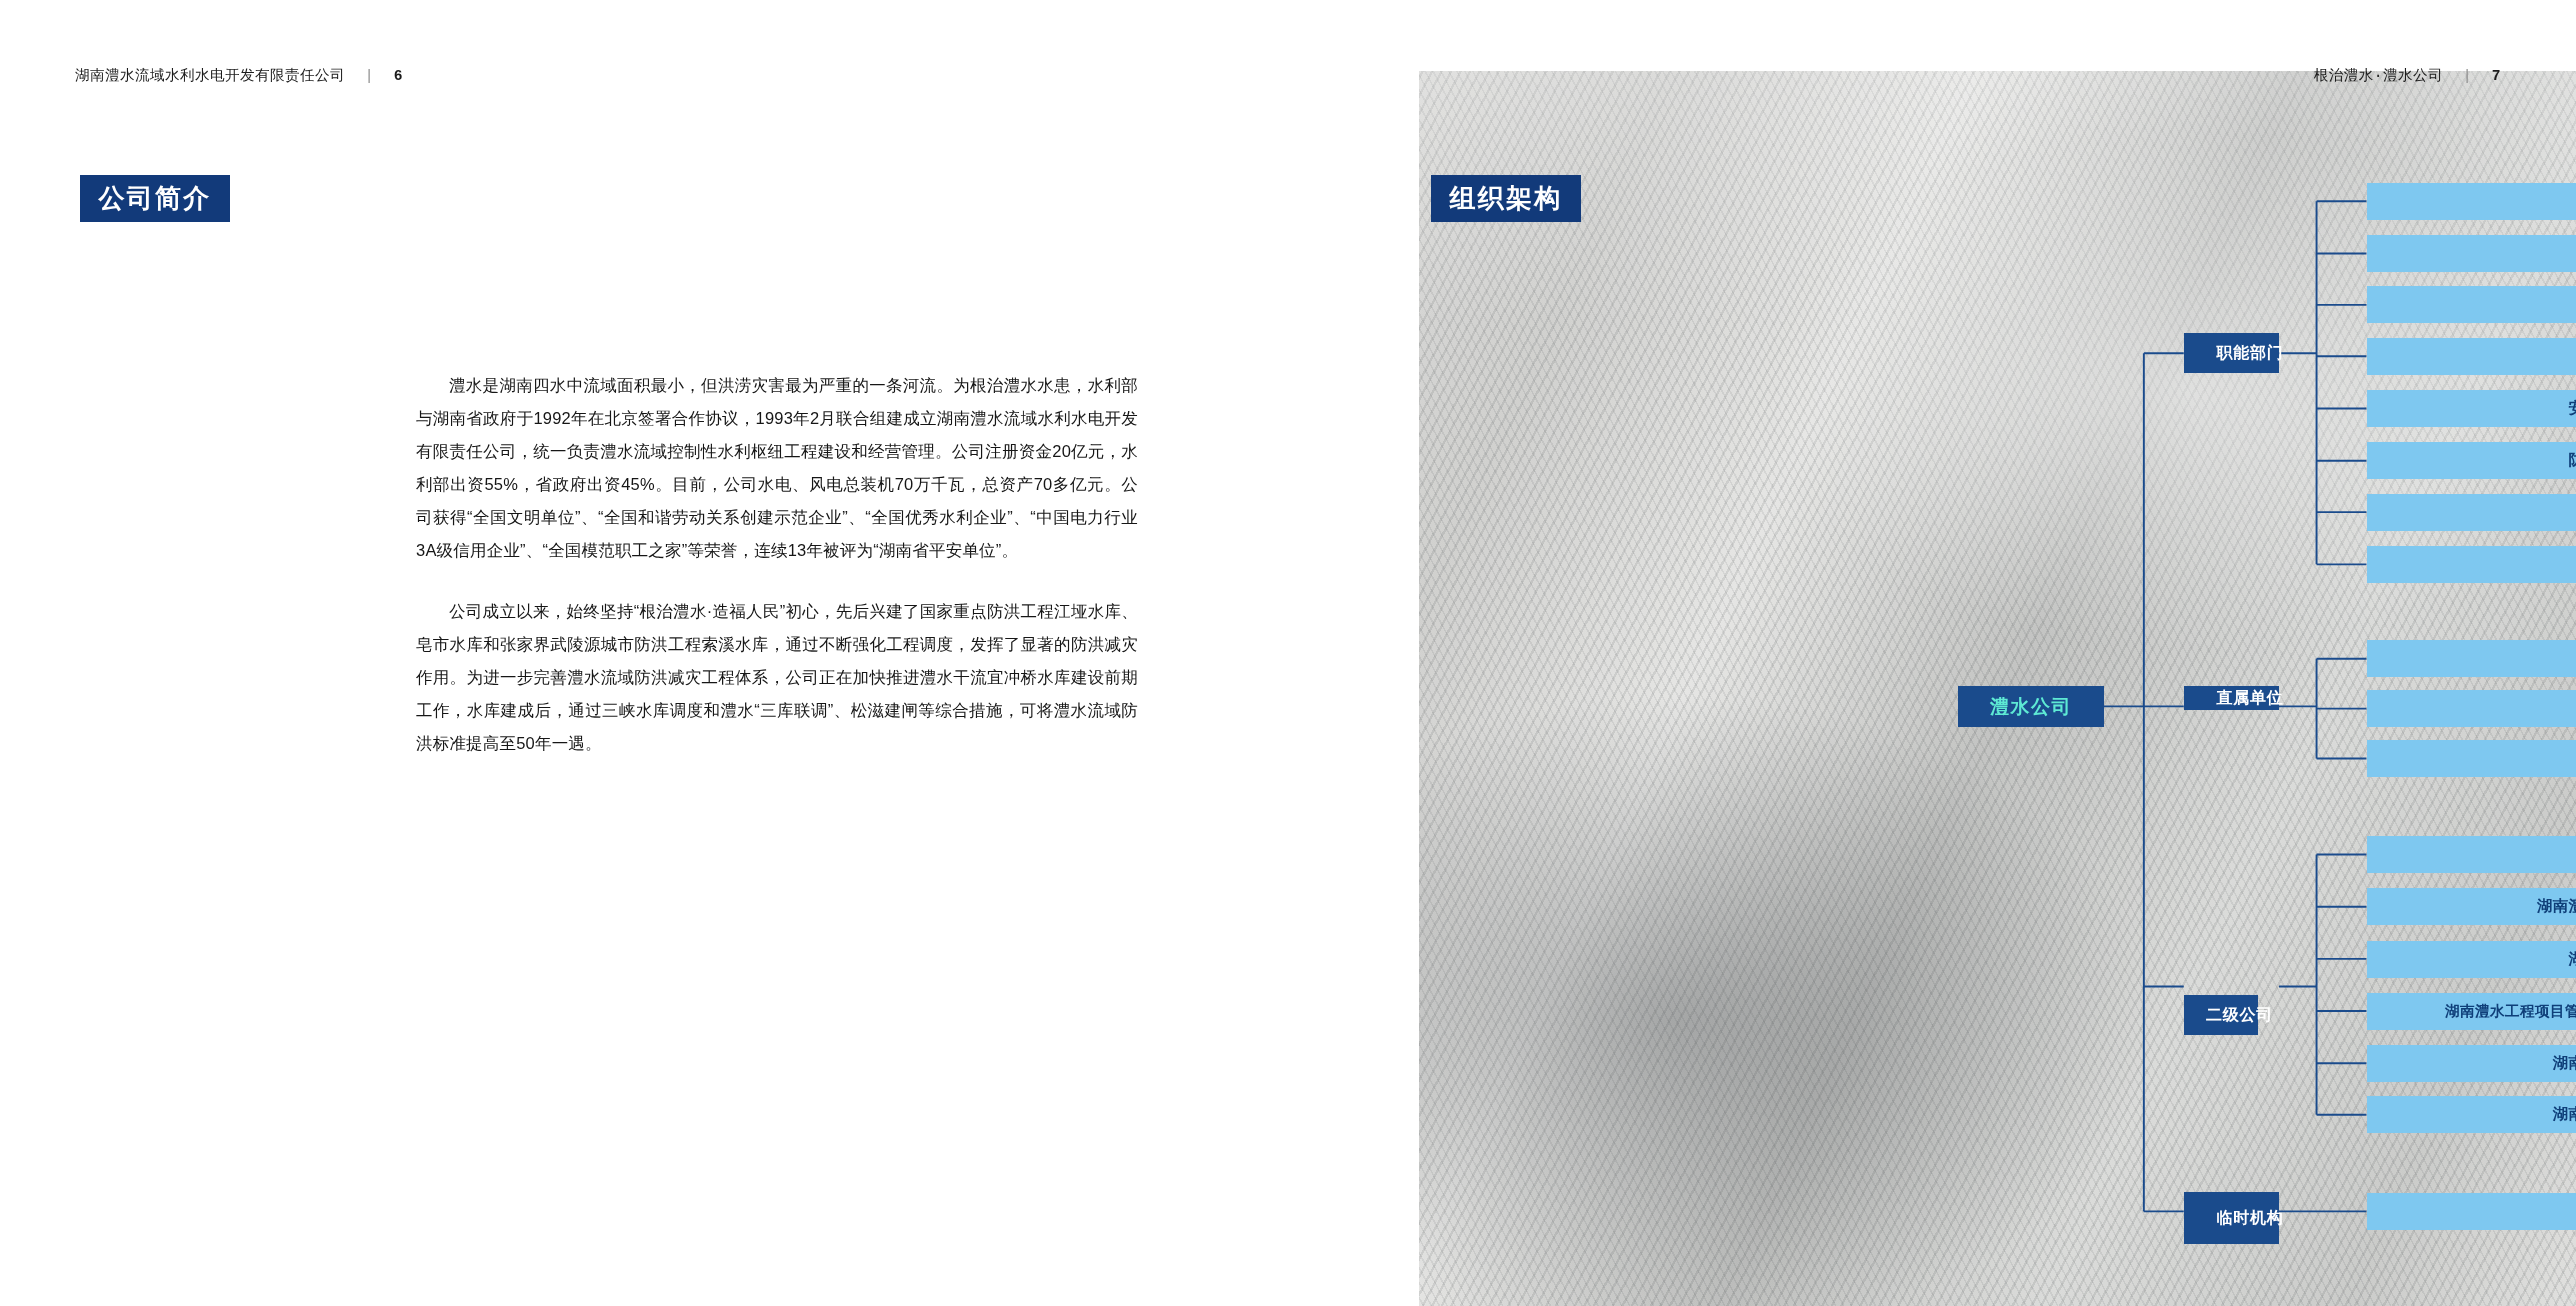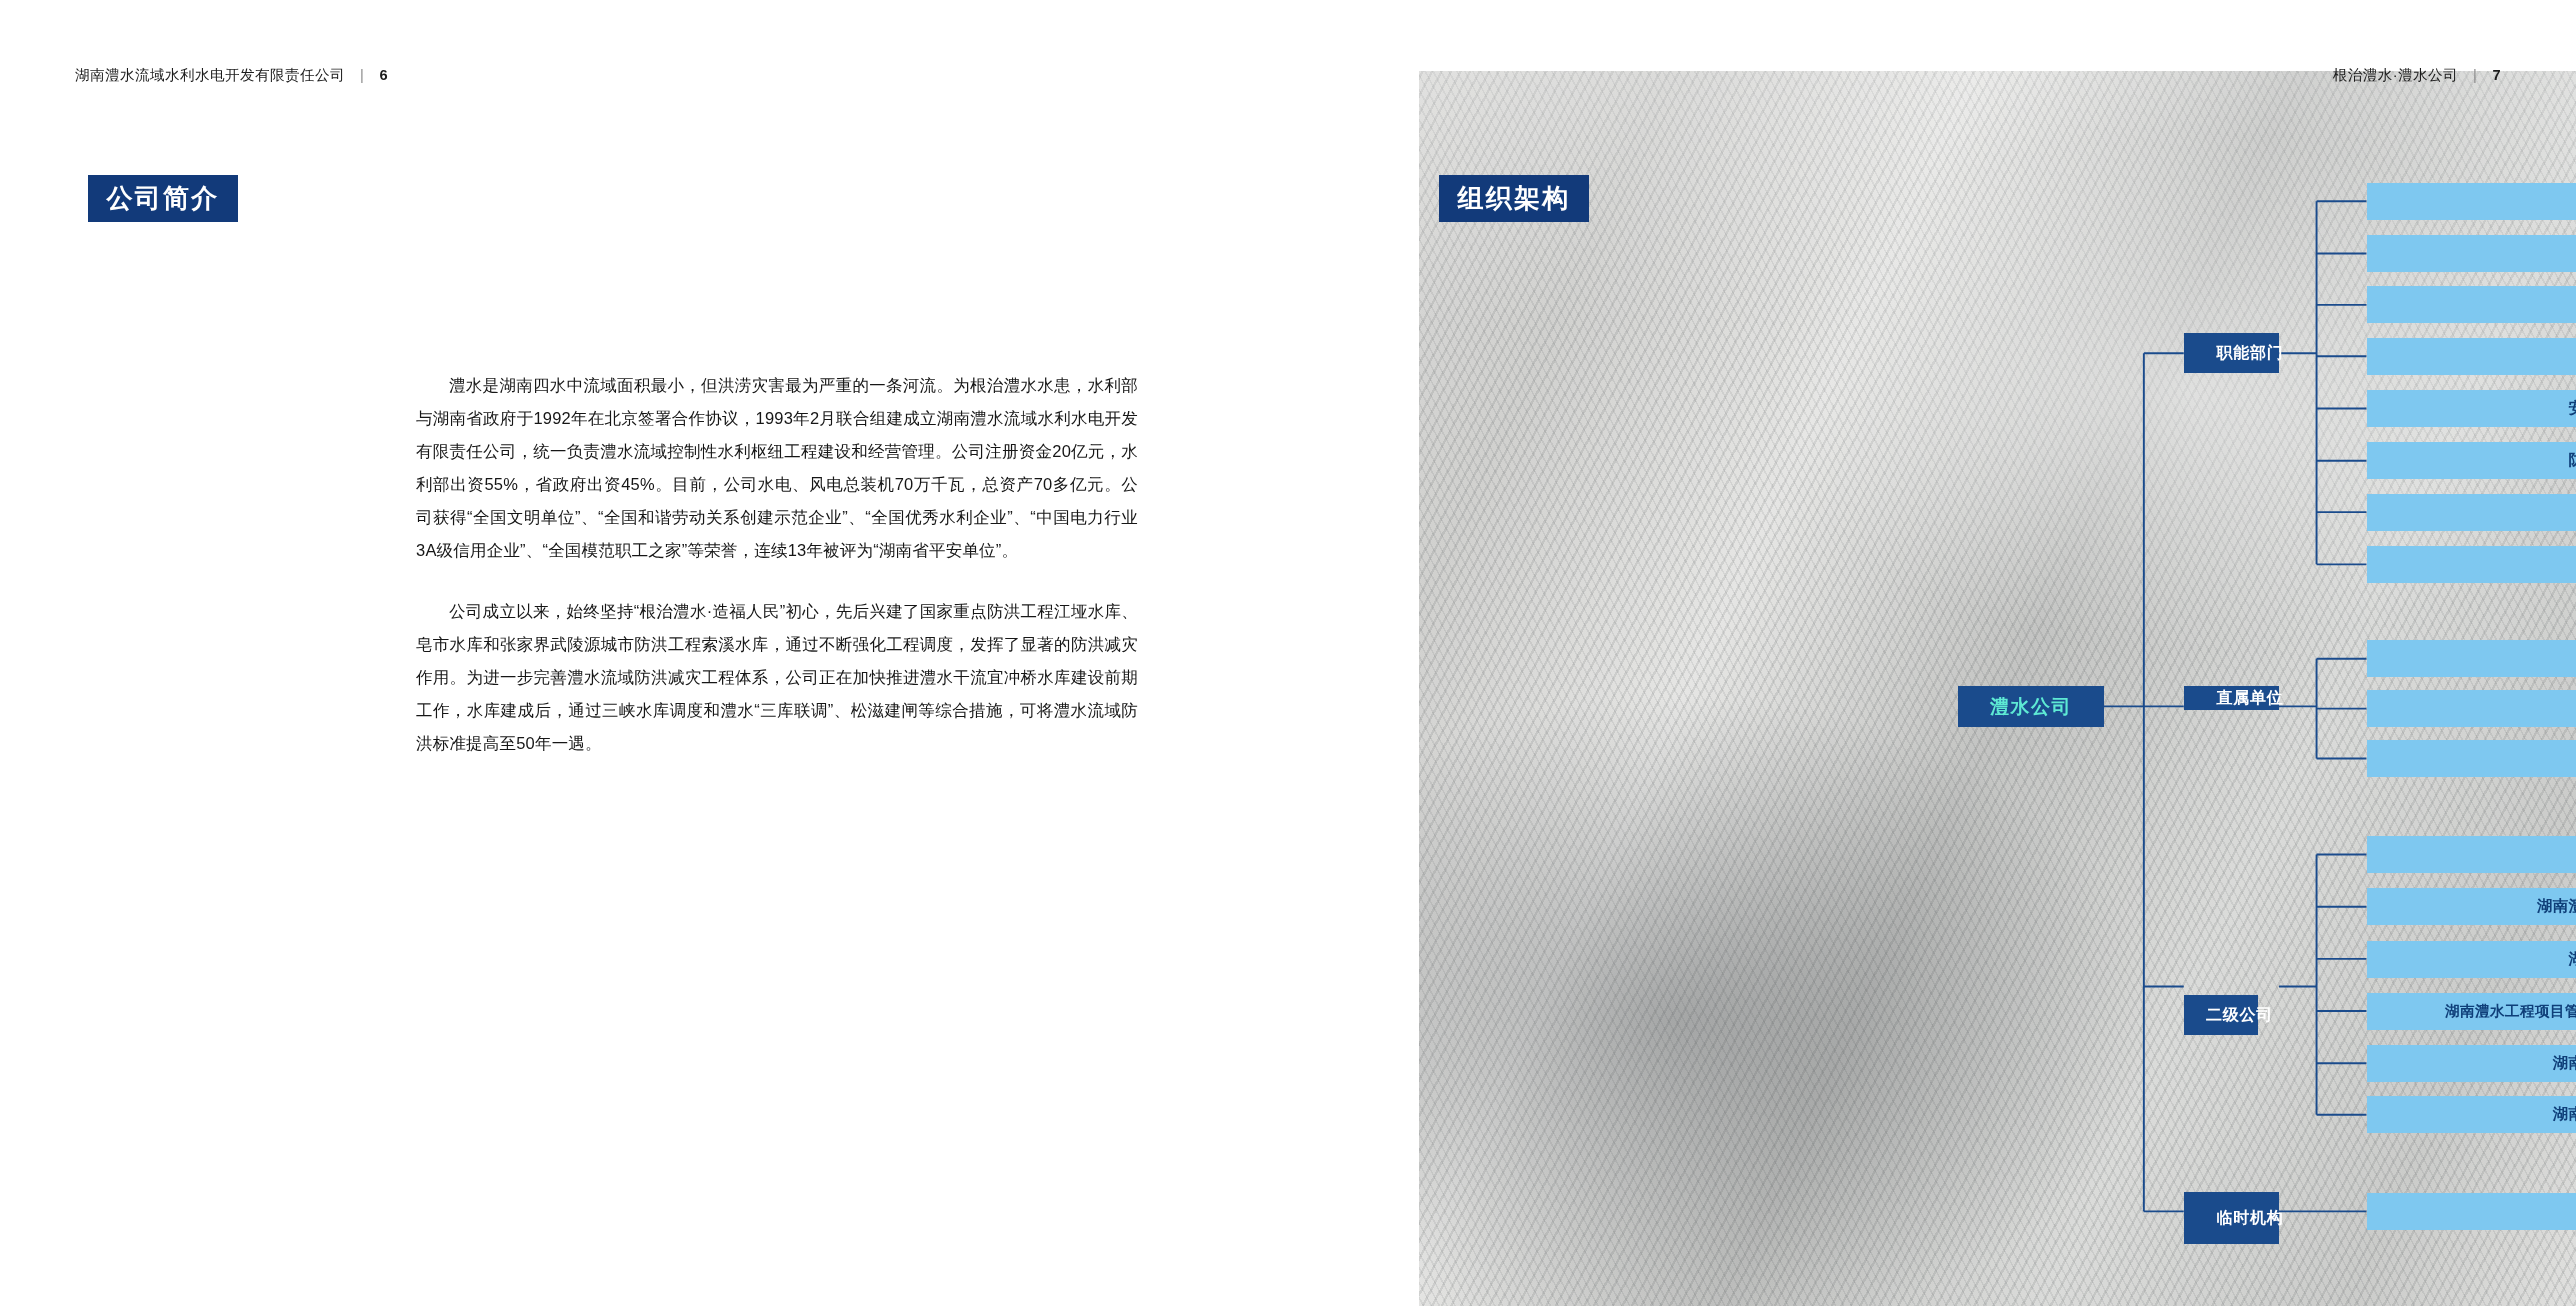--- a/index.html
+++ b/index.html
@@ -32,20 +32,21 @@
     flex: 0 0 1288px;
     overflow: hidden;
   }
   .run-head {
     position: absolute;
     top: 66px;
     font-size: 14.6px;
     color: #1b1b1b;
     letter-spacing: 0.4px;
     white-space: nowrap;
+    font-family: Liberation Mono, monospace;
   }
   .run-head .sep {
     color: #8d8d8d;
     margin: 0 10.7px;
   }
   .run-head .pg {
     font-weight: bold;
     color: #1b1b1b;
   }
   .run-head-left { left: 75px; }
@@ -53,21 +54,20 @@
 
   .section-title {
     position: absolute;
     background: #123a7a;
     color: #ffffff;
     font-size: 26px;
     font-weight: bold;
     letter-spacing: 2.3px;
     padding: 10px 18.4px 10.7px 18.4px;
     line-height: 1;
-    margin-left: 8px;
   }
   .title-left { left: 80px; top: 175px; }
 
   .body-col {
     position: absolute;
     left: 416px;
     top: 369px;
     width: 722px;
   }
   .body-col p {

